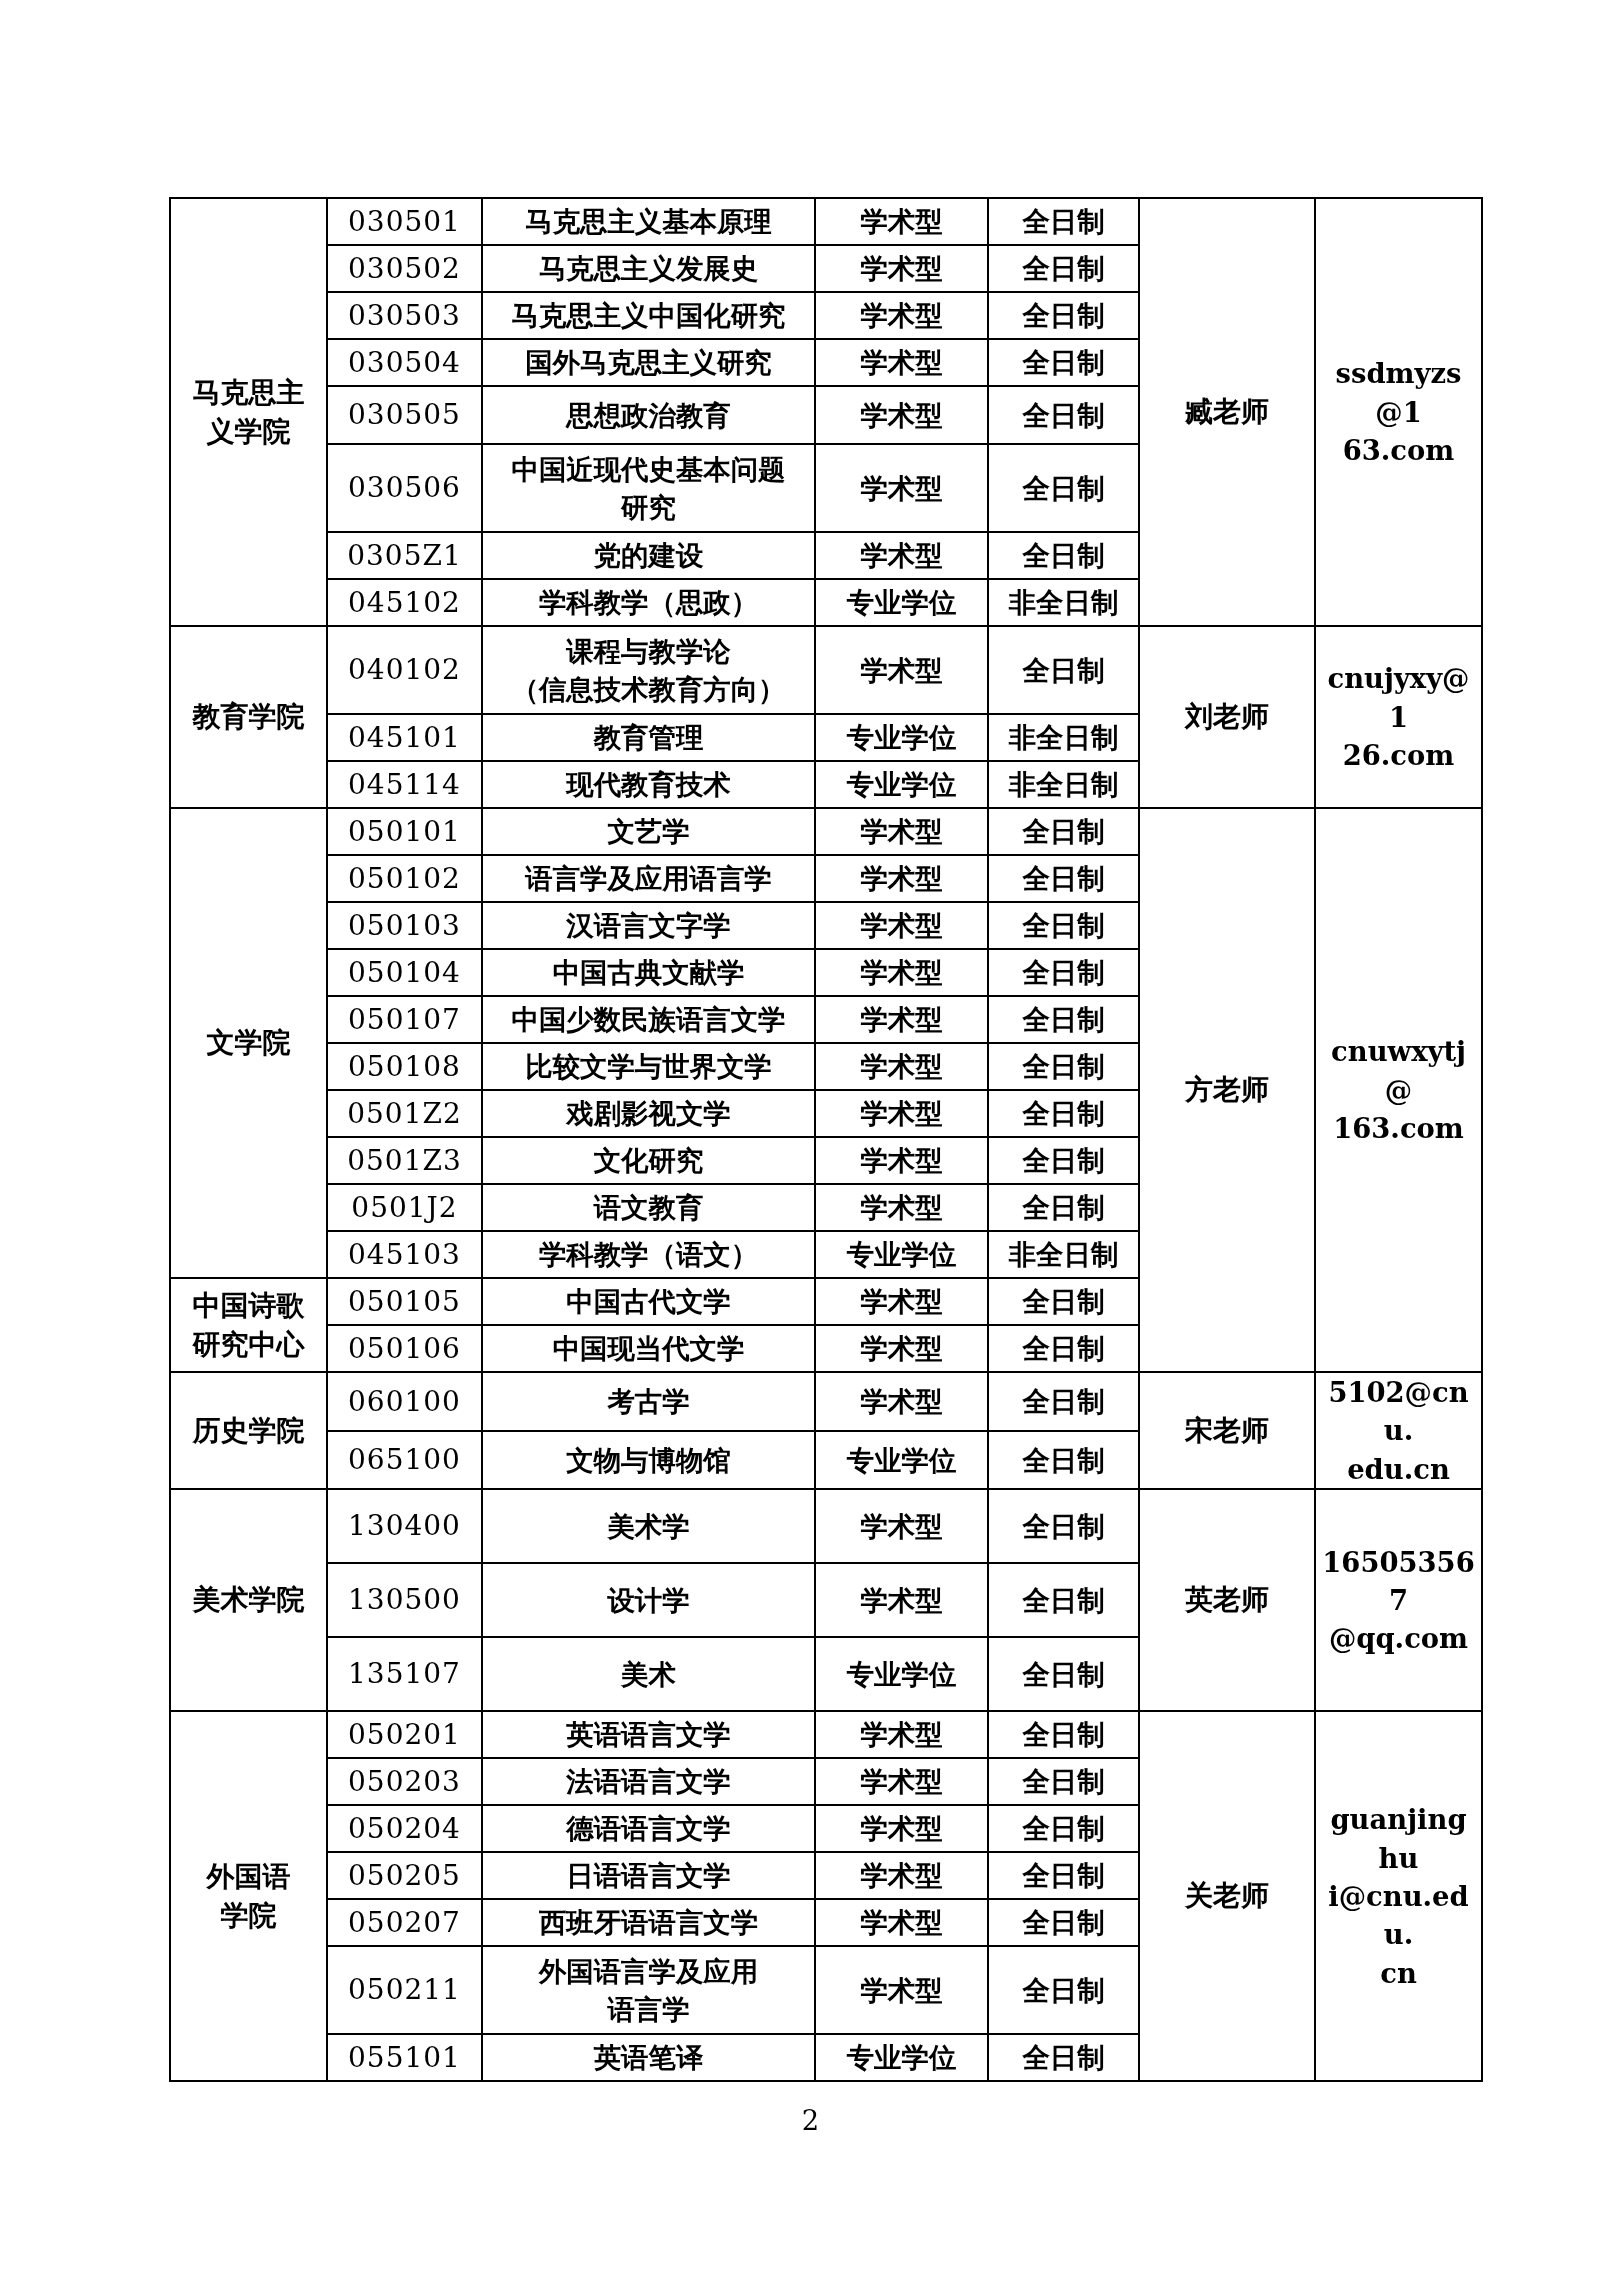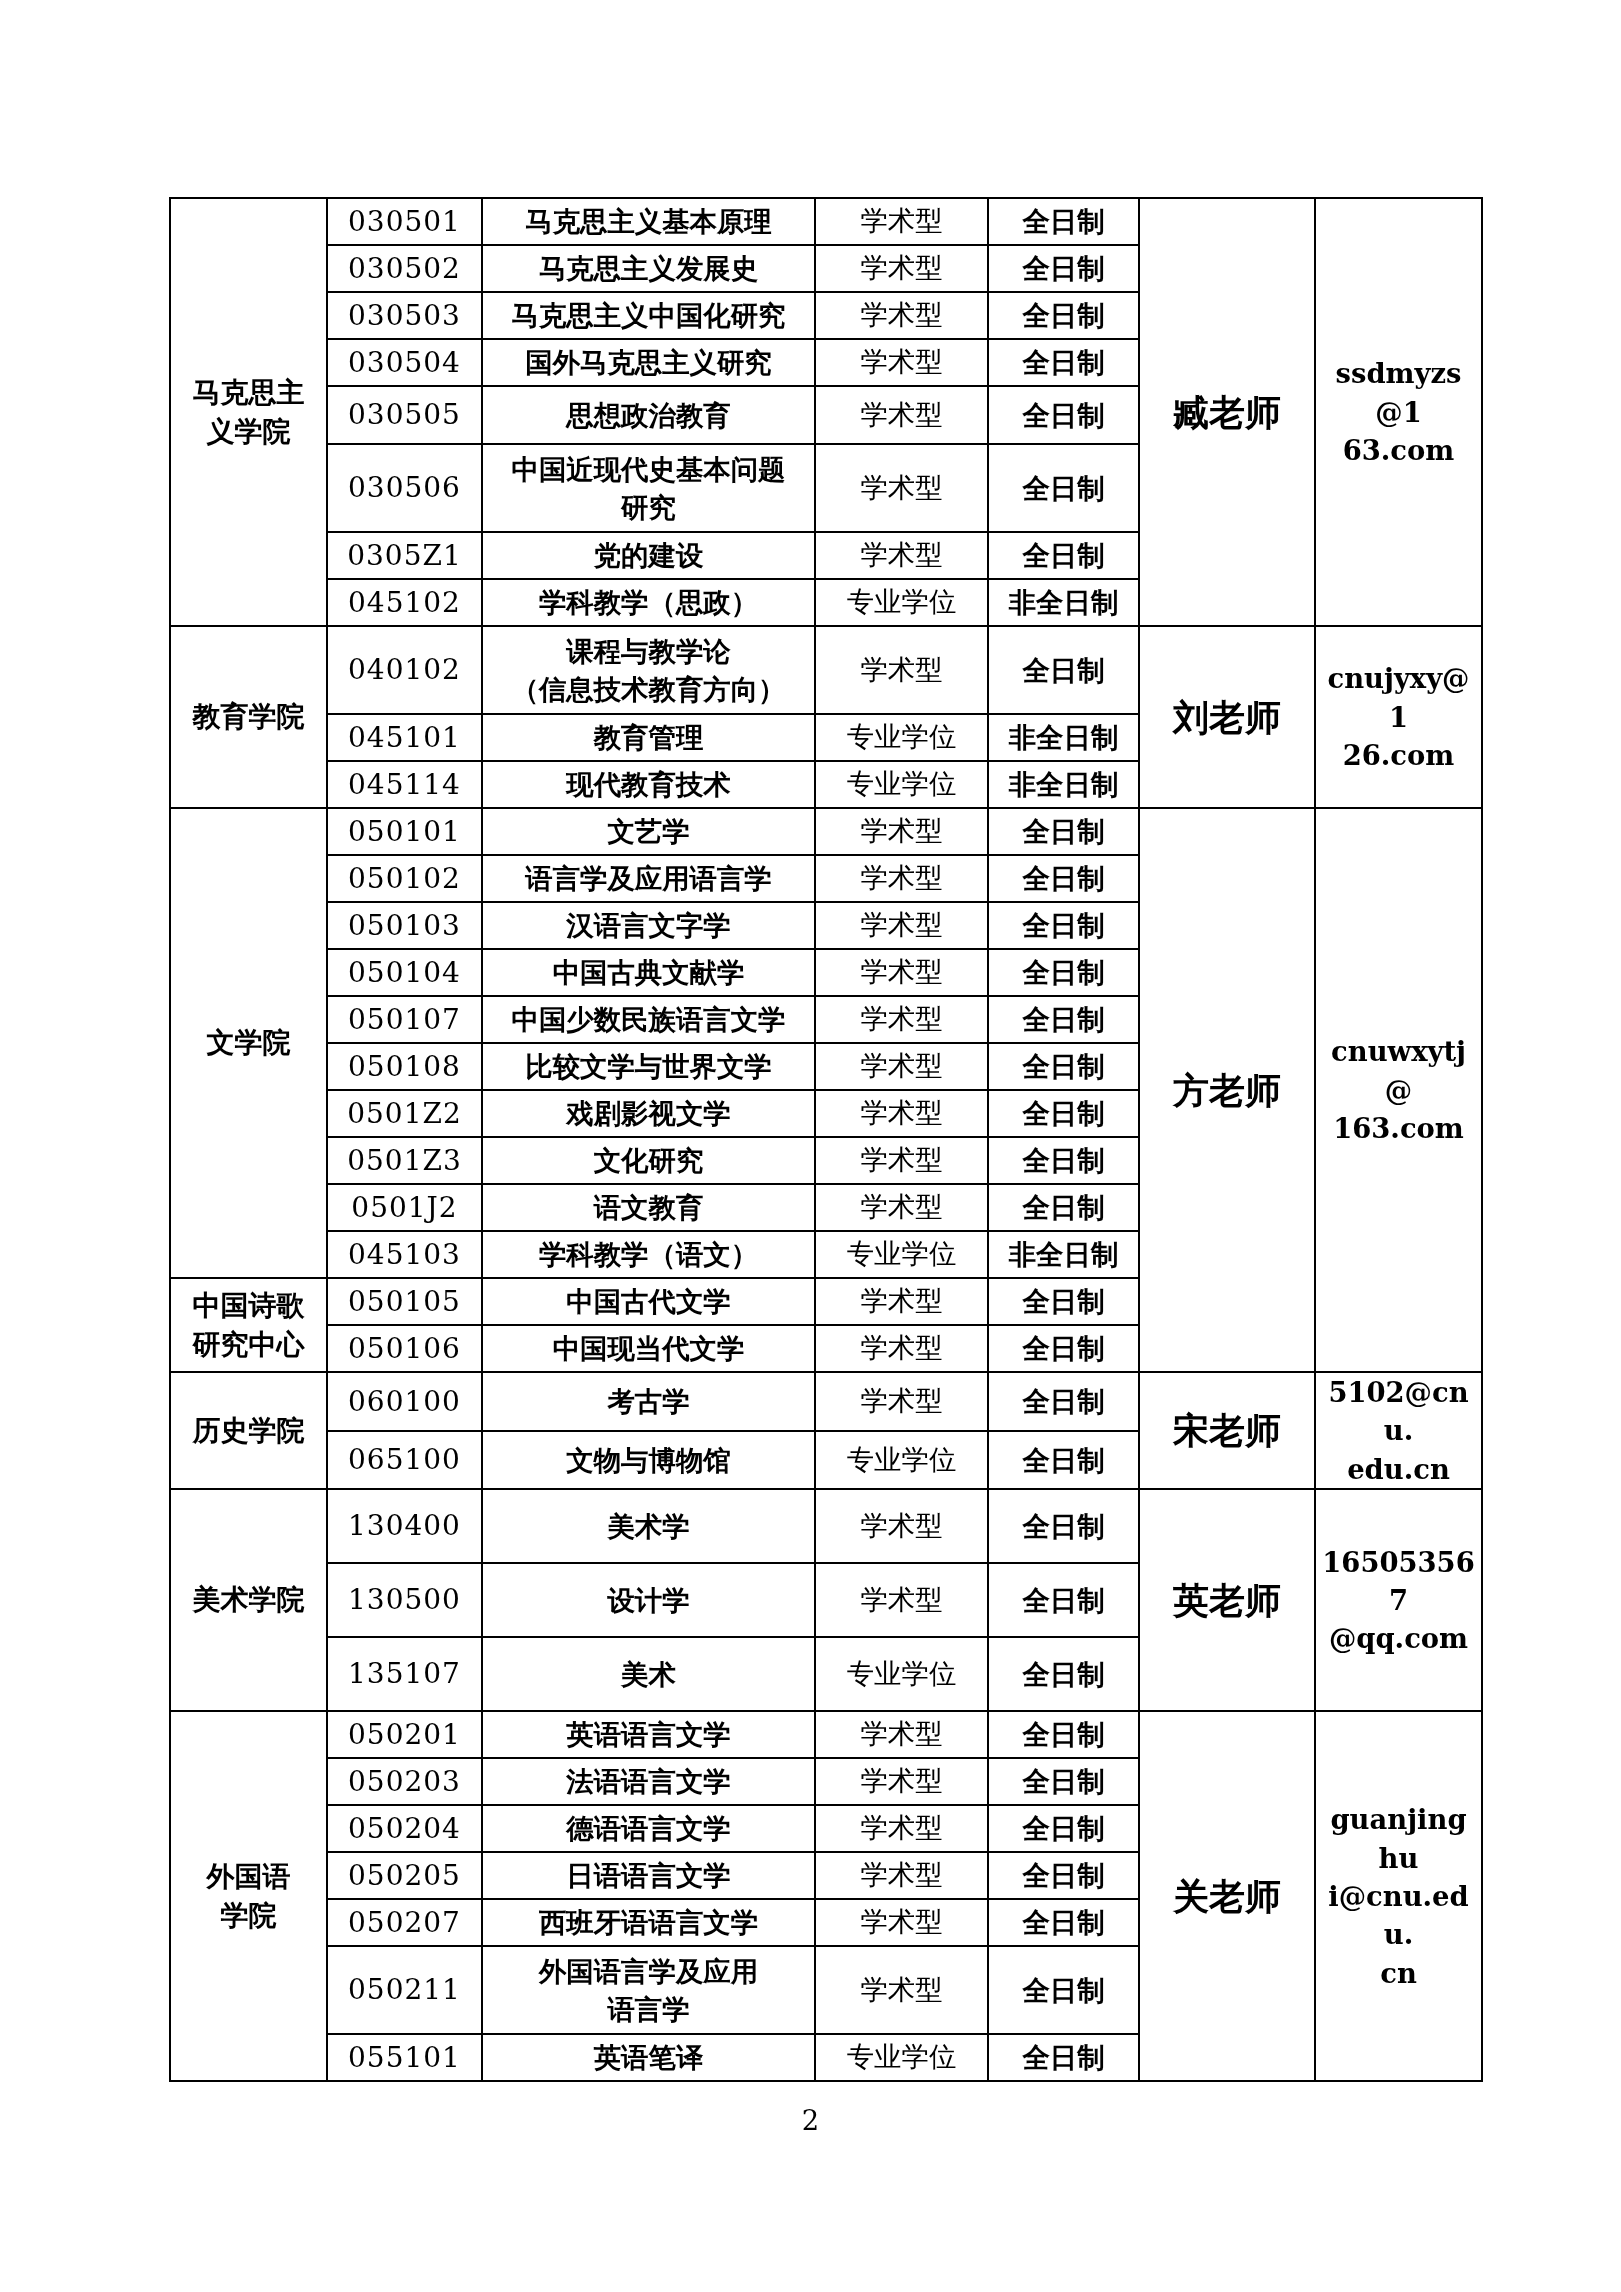--- a/index.html
+++ b/index.html
@@ -21,23 +21,23 @@
     border:2.9px solid #000000;
     text-align:center; vertical-align:middle;
     padding:0 5.9px;
     white-space:pre-line;
     line-height:1.4;
     overflow:hidden;
   }
   td.college { font-size:28px; font-weight:600; line-height:1.55; }
   td.code    { font-size:28px; font-weight:500; letter-spacing:1px; }
   td.program { font-size:27.4px; font-weight:600; }
-  td.dtype   { font-size:27.4px; font-weight:400;border-radius:16px; }
+  td.dtype   { font-size:27.4px; font-weight:700;border-radius:16px; }
   td.mode    { font-size:27.4px; font-weight:600; }
-  td.teacher { font-size:36px; font-weight:600;margin-left:44px; }
+  td.teacher { font-size:28px; font-weight:600;margin-left:44px; }
   td.email   { font-size:27.4px; font-weight:700; line-height:1.6; word-break:break-all; }
   .page-num {
     position:absolute; top:2105px; left:0; width:100%;
     text-align:center; font-size:27.4px;
   }
 </style>
 </head>
 <body>
 
 <div class="page">

